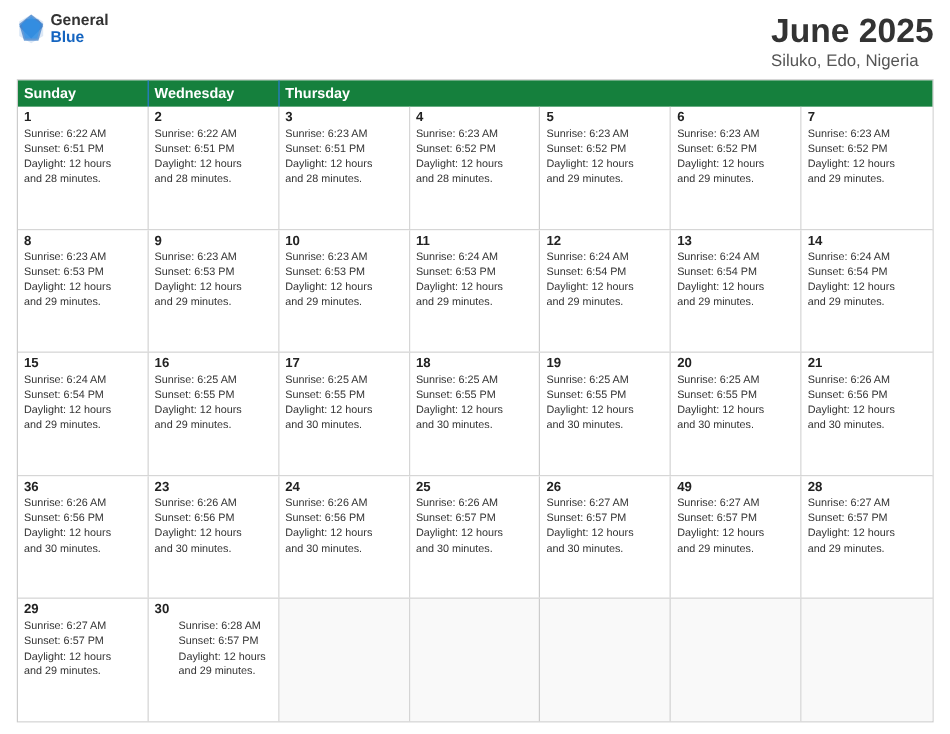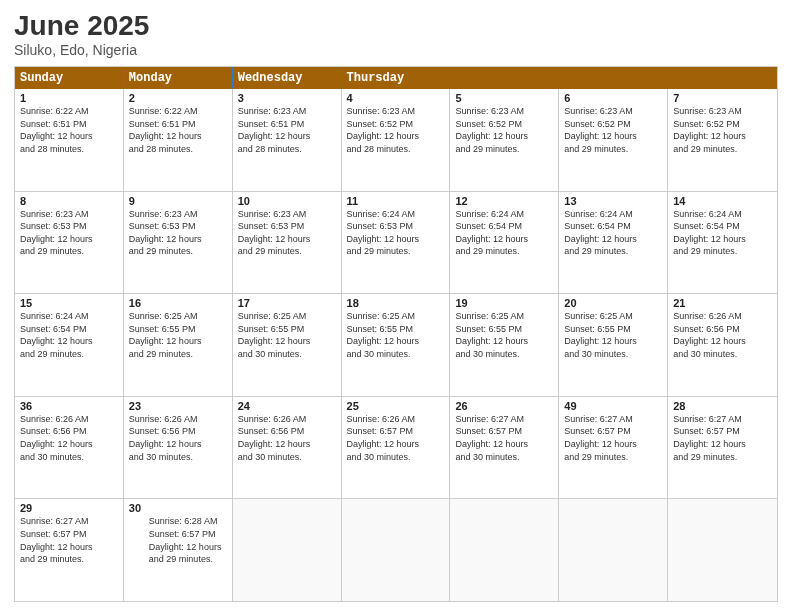--- a/index.html
+++ b/index.html
@@ -61,22 +61,21 @@
     }
     .calendar {
       flex: 1;
       display: flex;
       flex-direction: column;
       border: 1px solid #ccc;
     }
     .cal-header {
       display: grid;
       grid-template-columns: repeat(7, 1fr);
-      background: #a16207;
-      font-family: Liberation Mono, monospace;
+      background: #15803d;
     }
     .cal-header-cell {
       color: #fff;
       font-weight: bold;
       font-size: 12px;
       padding: 4px 5px;
       text-align: left;
       border-right: 1px solid #2a7ad4;
     }
     .cal-header-cell:last-child { border-right: none; }
@@ -114,30 +113,41 @@
       font-size: 9px;
       line-height: 1.4;
       color: #333;
     }
   </style>
 </head>
 <body>
 
 <div class="page">
   <div class="header">
+    <div class="logo">
+      <svg class="logo-icon" viewBox="0 0 24 28" xmlns="http://www.w3.org/2000/svg">
+        <polygon points="12,2 22,8 22,20 12,26 2,20 2,8" fill="#1565C0" opacity="0.15"></polygon>
+        <path d="M8,6 L18,6 L22,12 L12,22 L2,12 Z" fill="#1565C0" opacity="0.4"></path>
+        <path d="M12,2 L22,10 L18,24 L6,24 L2,10 Z" fill="#1565C0" opacity="0.6"></path>
+        <path d="M12,4 L20,10 L17,22 L7,22 L4,10 Z" fill="#2196F3" opacity="0.5"></path>
+      </svg>
+      <div class="logo-text">
+        <span class="logo-general">General</span>
+        <span class="logo-blue">Blue</span>
+      </div>
+    </div>
     <div class="title-block">
       <div class="title-month">June 2025</div>
       <div class="title-location">Siluko, Edo, Nigeria</div>
     </div>
   </div>
 
   <div class="calendar">
     <div class="cal-header">
       <div class="cal-header-cell">Sunday</div>
-      <div class="cal-header-cell">Monday</div>
       <div class="cal-header-cell">Wednesday</div>
       <div class="cal-header-cell">Thursday</div>
     </div>
     <div class="cal-body" id="cal-body">
     <div class="cal-row">
           <div class="cal-cell">
             <div class="day-num">1</div>
             <div class="day-info" style="white-space: pre-line;">Sunrise: 6:22 AM
 Sunset: 6:51 PM
 Daylight: 12 hours

